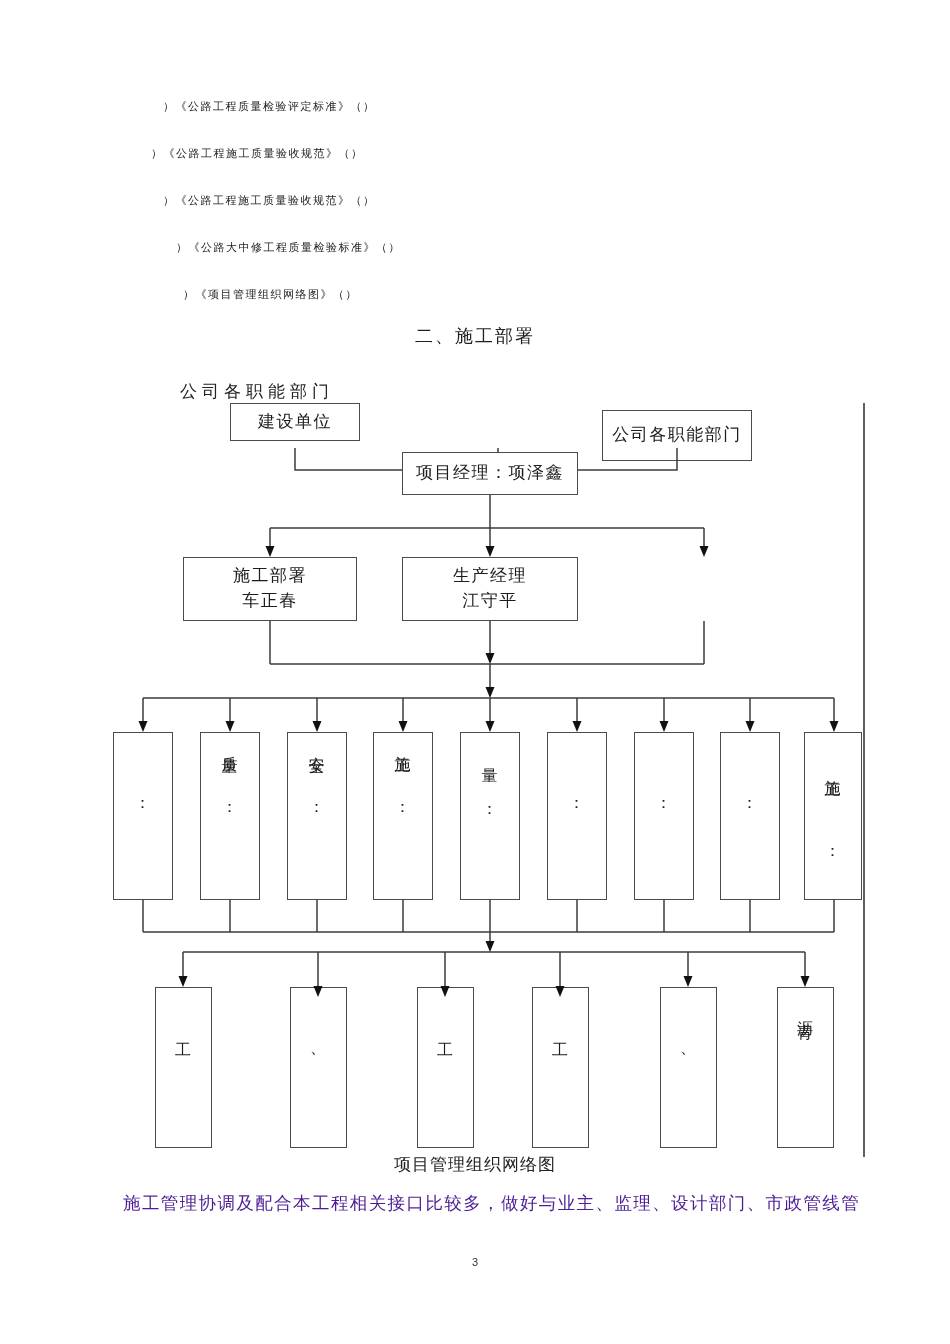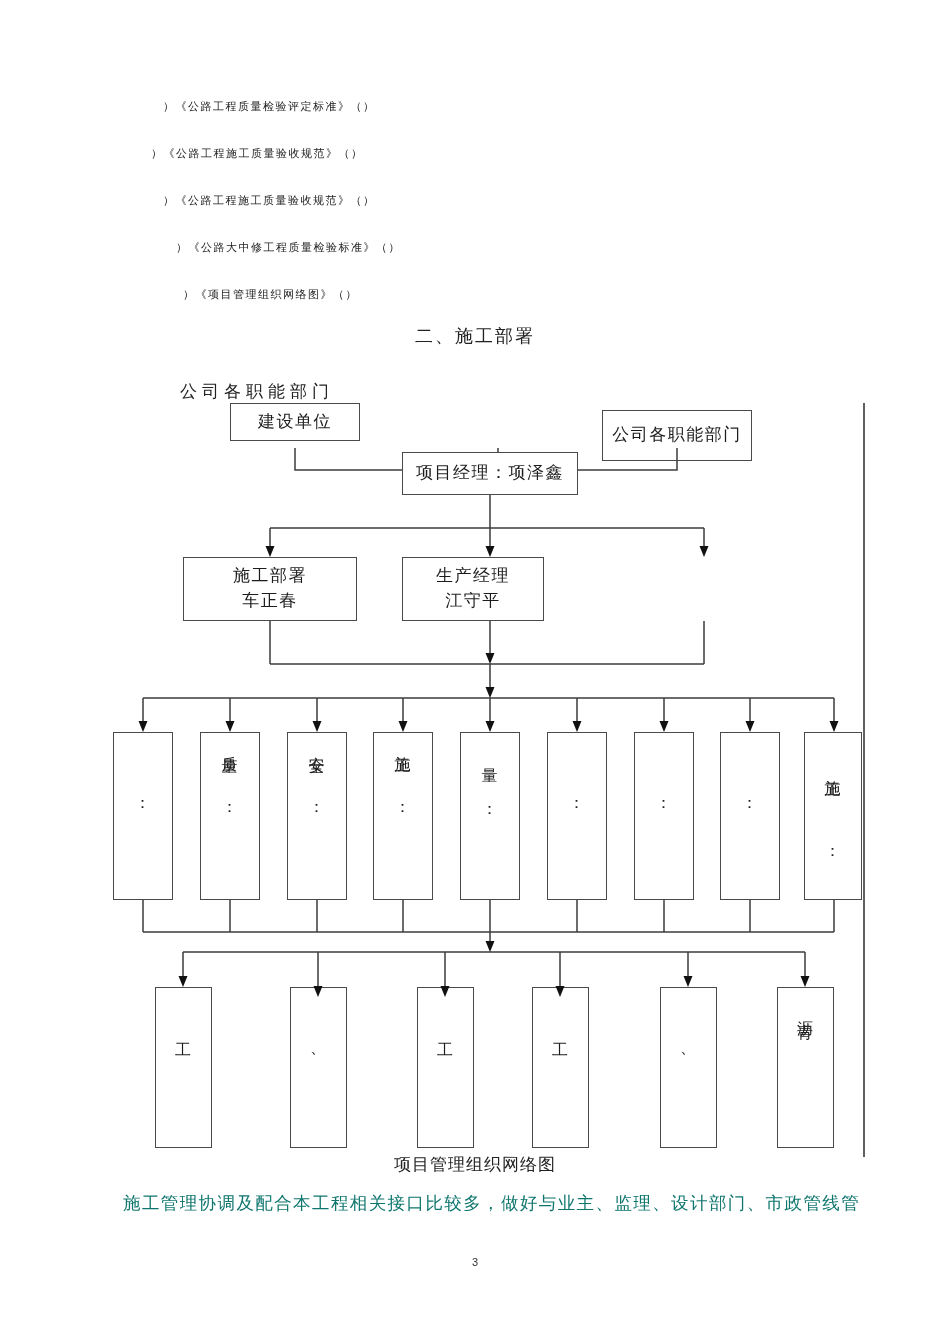--- a/index.html
+++ b/index.html
@@ -2,21 +2,21 @@
 <html><head>
 <meta charset="utf-8">
 <style>
   html,body{margin:0;padding:0;background:#e8e8e8;}
   .page{position:relative;width:950px;height:1344px;margin:0 auto;background:#ffffff;
         font-family:"Liberation Sans","DejaVu Sans",sans-serif;color:#1c1c1c;overflow:hidden;}
   .ref-item{position:absolute;font-size:11px;letter-spacing:1.5px;white-space:nowrap;color:#222;}
   .sec-title{position:absolute;left:0;right:0;text-align:center;font-size:18px;letter-spacing:2px;color:#222;}
   .diagram-label{position:absolute;font-size:17px;letter-spacing:5px;color:#222;white-space:nowrap;}
   .caption{position:absolute;left:0;right:0;text-align:center;font-size:17px;letter-spacing:1px;color:#222;}
-  .body-line{position:absolute;font-size:17.5px;letter-spacing:1.4px;white-space:nowrap;color:#0f766e;}
+  .body-line{position:absolute;font-size:17.5px;letter-spacing:1.4px;white-space:nowrap;color:#4c1d95;}
   .page-num{position:absolute;left:0;right:0;text-align:center;font-size:11px;color:#333;}
   .box{position:absolute;border:1.6px solid #4a4a4a;box-sizing:border-box;background:transparent;
        display:flex;flex-direction:column;align-items:center;justify-content:center;
        font-size:17px;letter-spacing:1.5px;text-align:center;line-height:1.45;}
   .tall{justify-content:flex-start;}
   .vlabel,.vcolon{position:absolute;left:50%;transform:translateX(-50%);
        writing-mode:vertical-rl;text-orientation:mixed;font-size:16px;letter-spacing:3px;white-space:nowrap;}
   
   .m1 .vcolon,.m6 .vcolon,.m7 .vcolon,.m8 .vcolon{top:58px;}
   .m2 .vlabel,.m3 .vlabel,.m4 .vlabel{top:10px;}
@@ -54,21 +54,21 @@
   </div>
 
   <div class="box" style="left:402px;top:452px;width:176px;height:43px">
     <span>项目经理：项泽鑫</span>
   </div>
 
   <div class="box" style="left:183px;top:557px;width:174px;height:64px">
     <span>施工部署</span>
     <span>车正春</span>
   </div>
-  <div class="box" style="left:402px;top:557px;width:142px;height:64px">
+  <div class="box" style="left:402px;top:557px;width:176px;height:64px">
     <span>生产经理</span>
     <span>江守平</span>
   </div>
 
   <div class="box tall m1" style="left:113px;top:732px;width:60px;height:168px">
     <span class="vlabel"></span>
     <span class="vcolon">：</span>
   </div>
   <div class="box tall m2" style="left:200px;top:732px;width:60px;height:168px">
     <span class="vlabel">质量</span>

